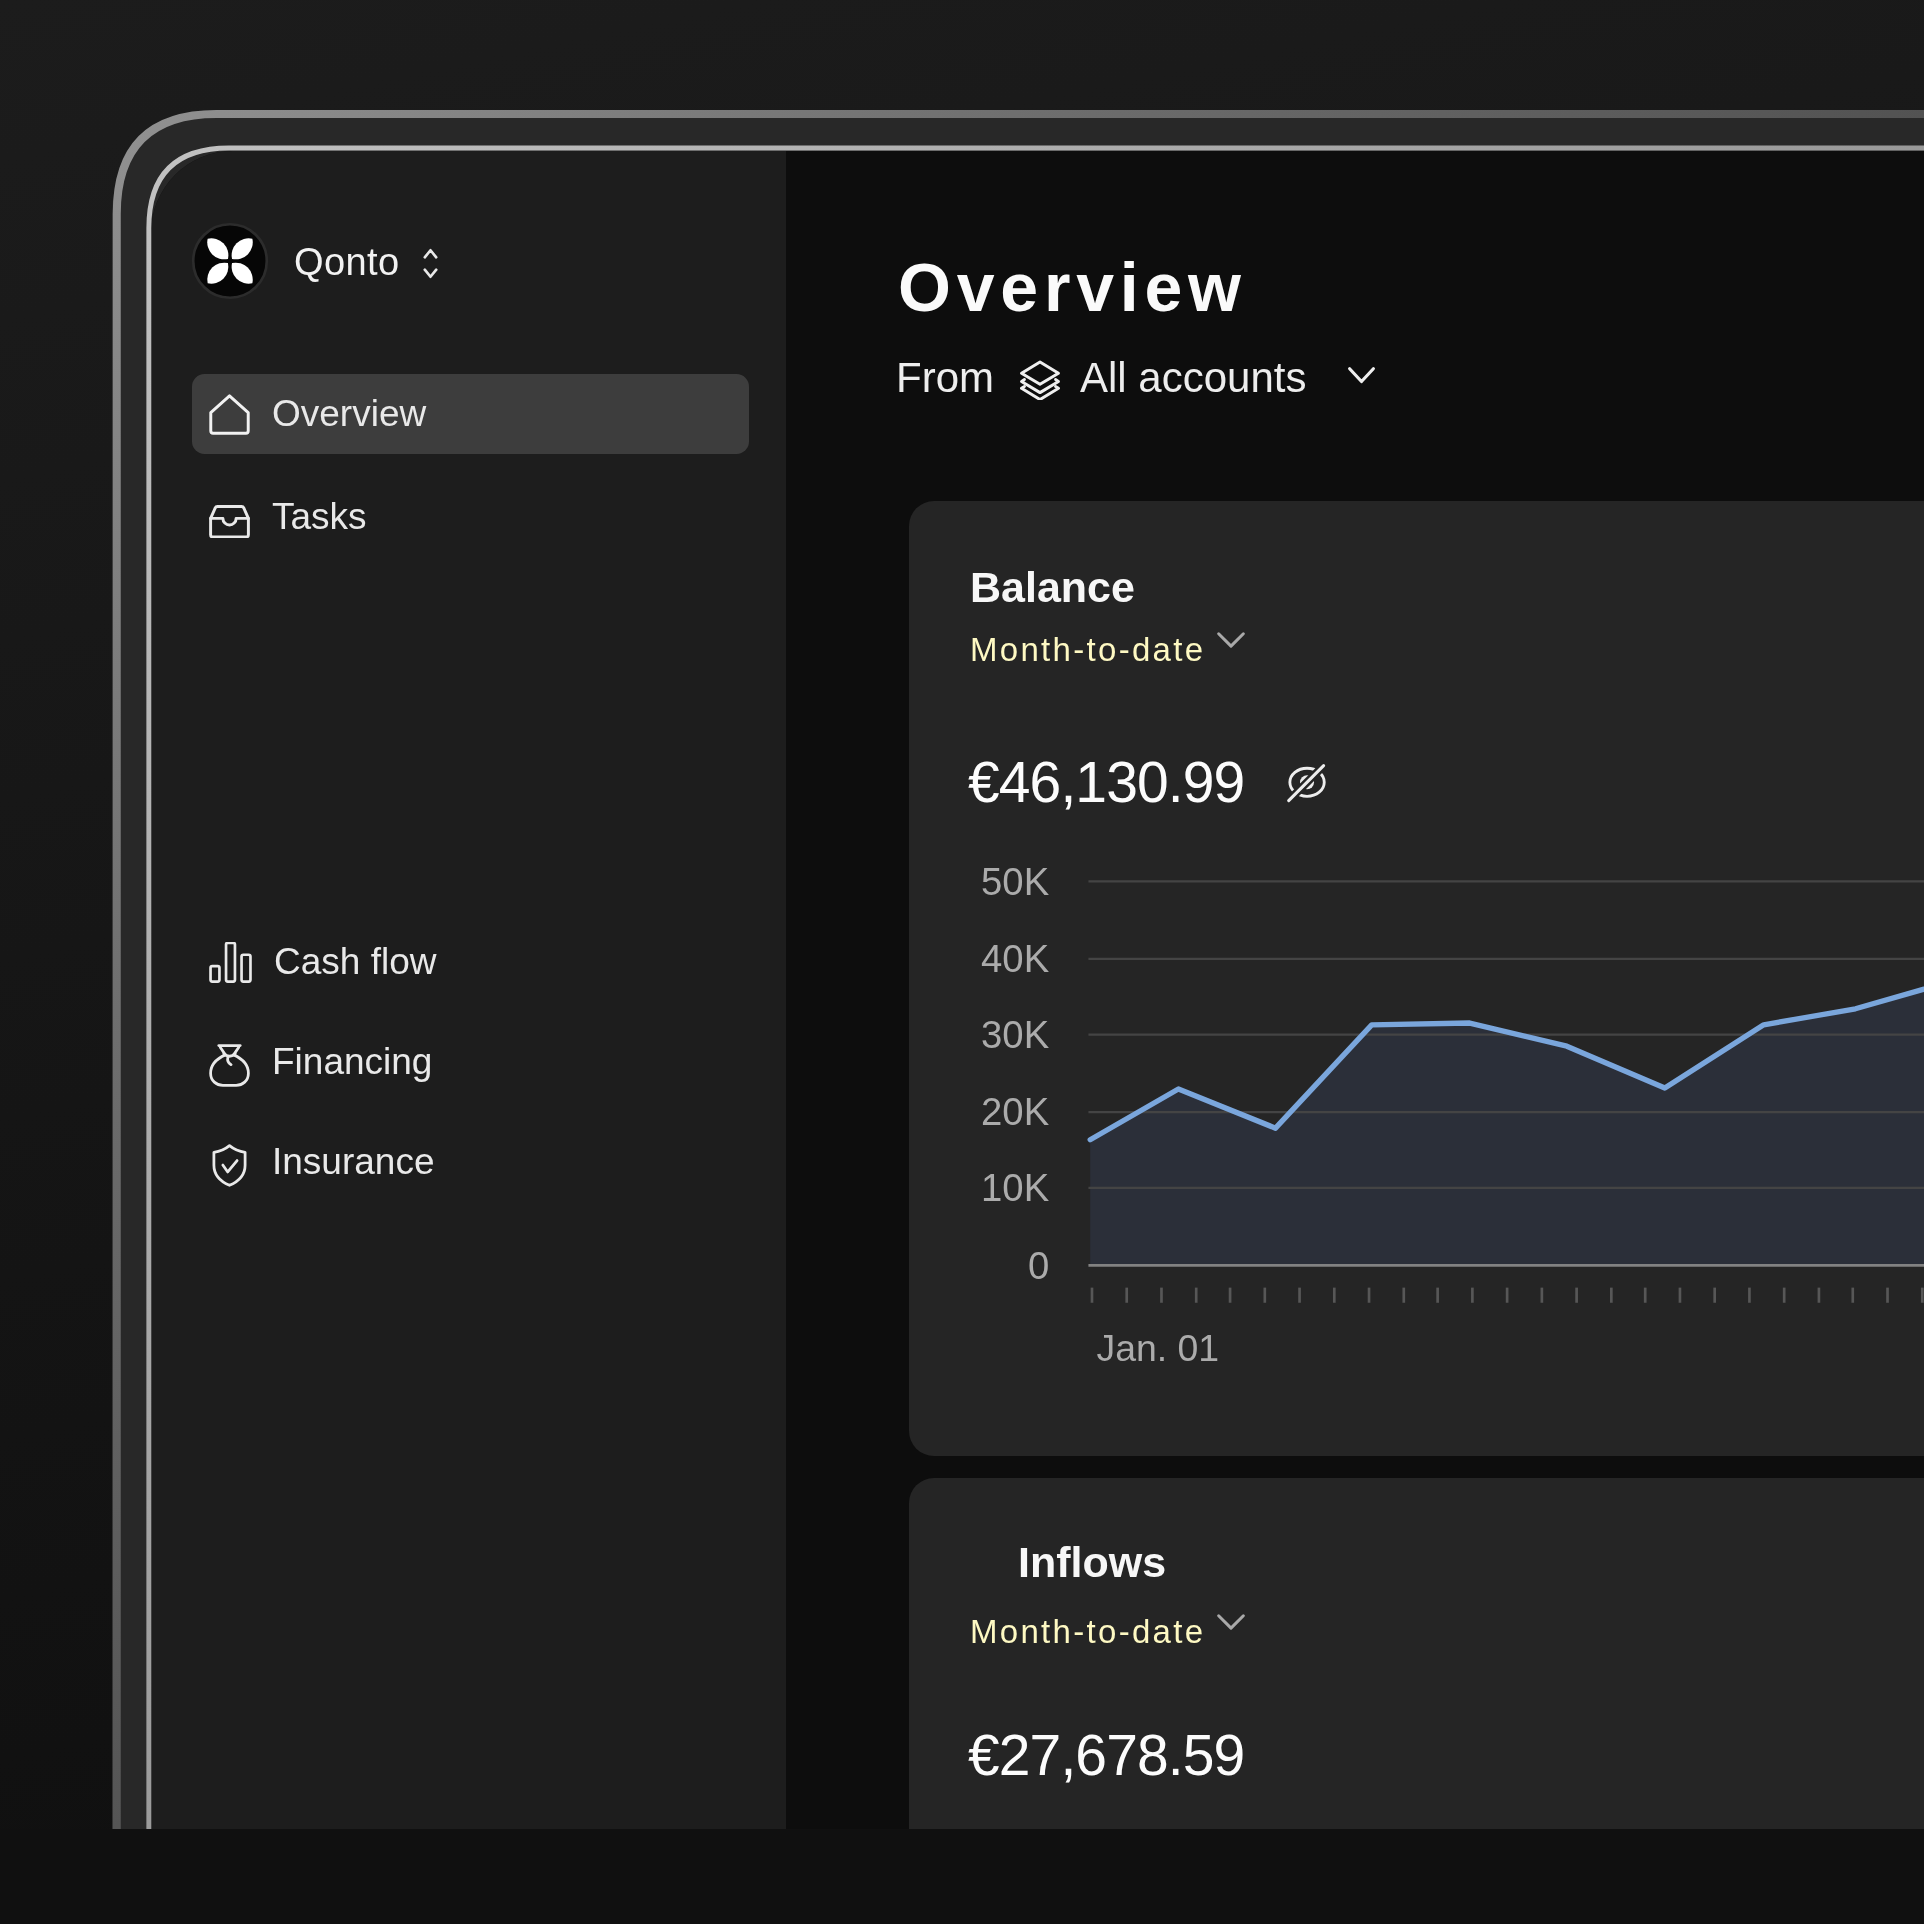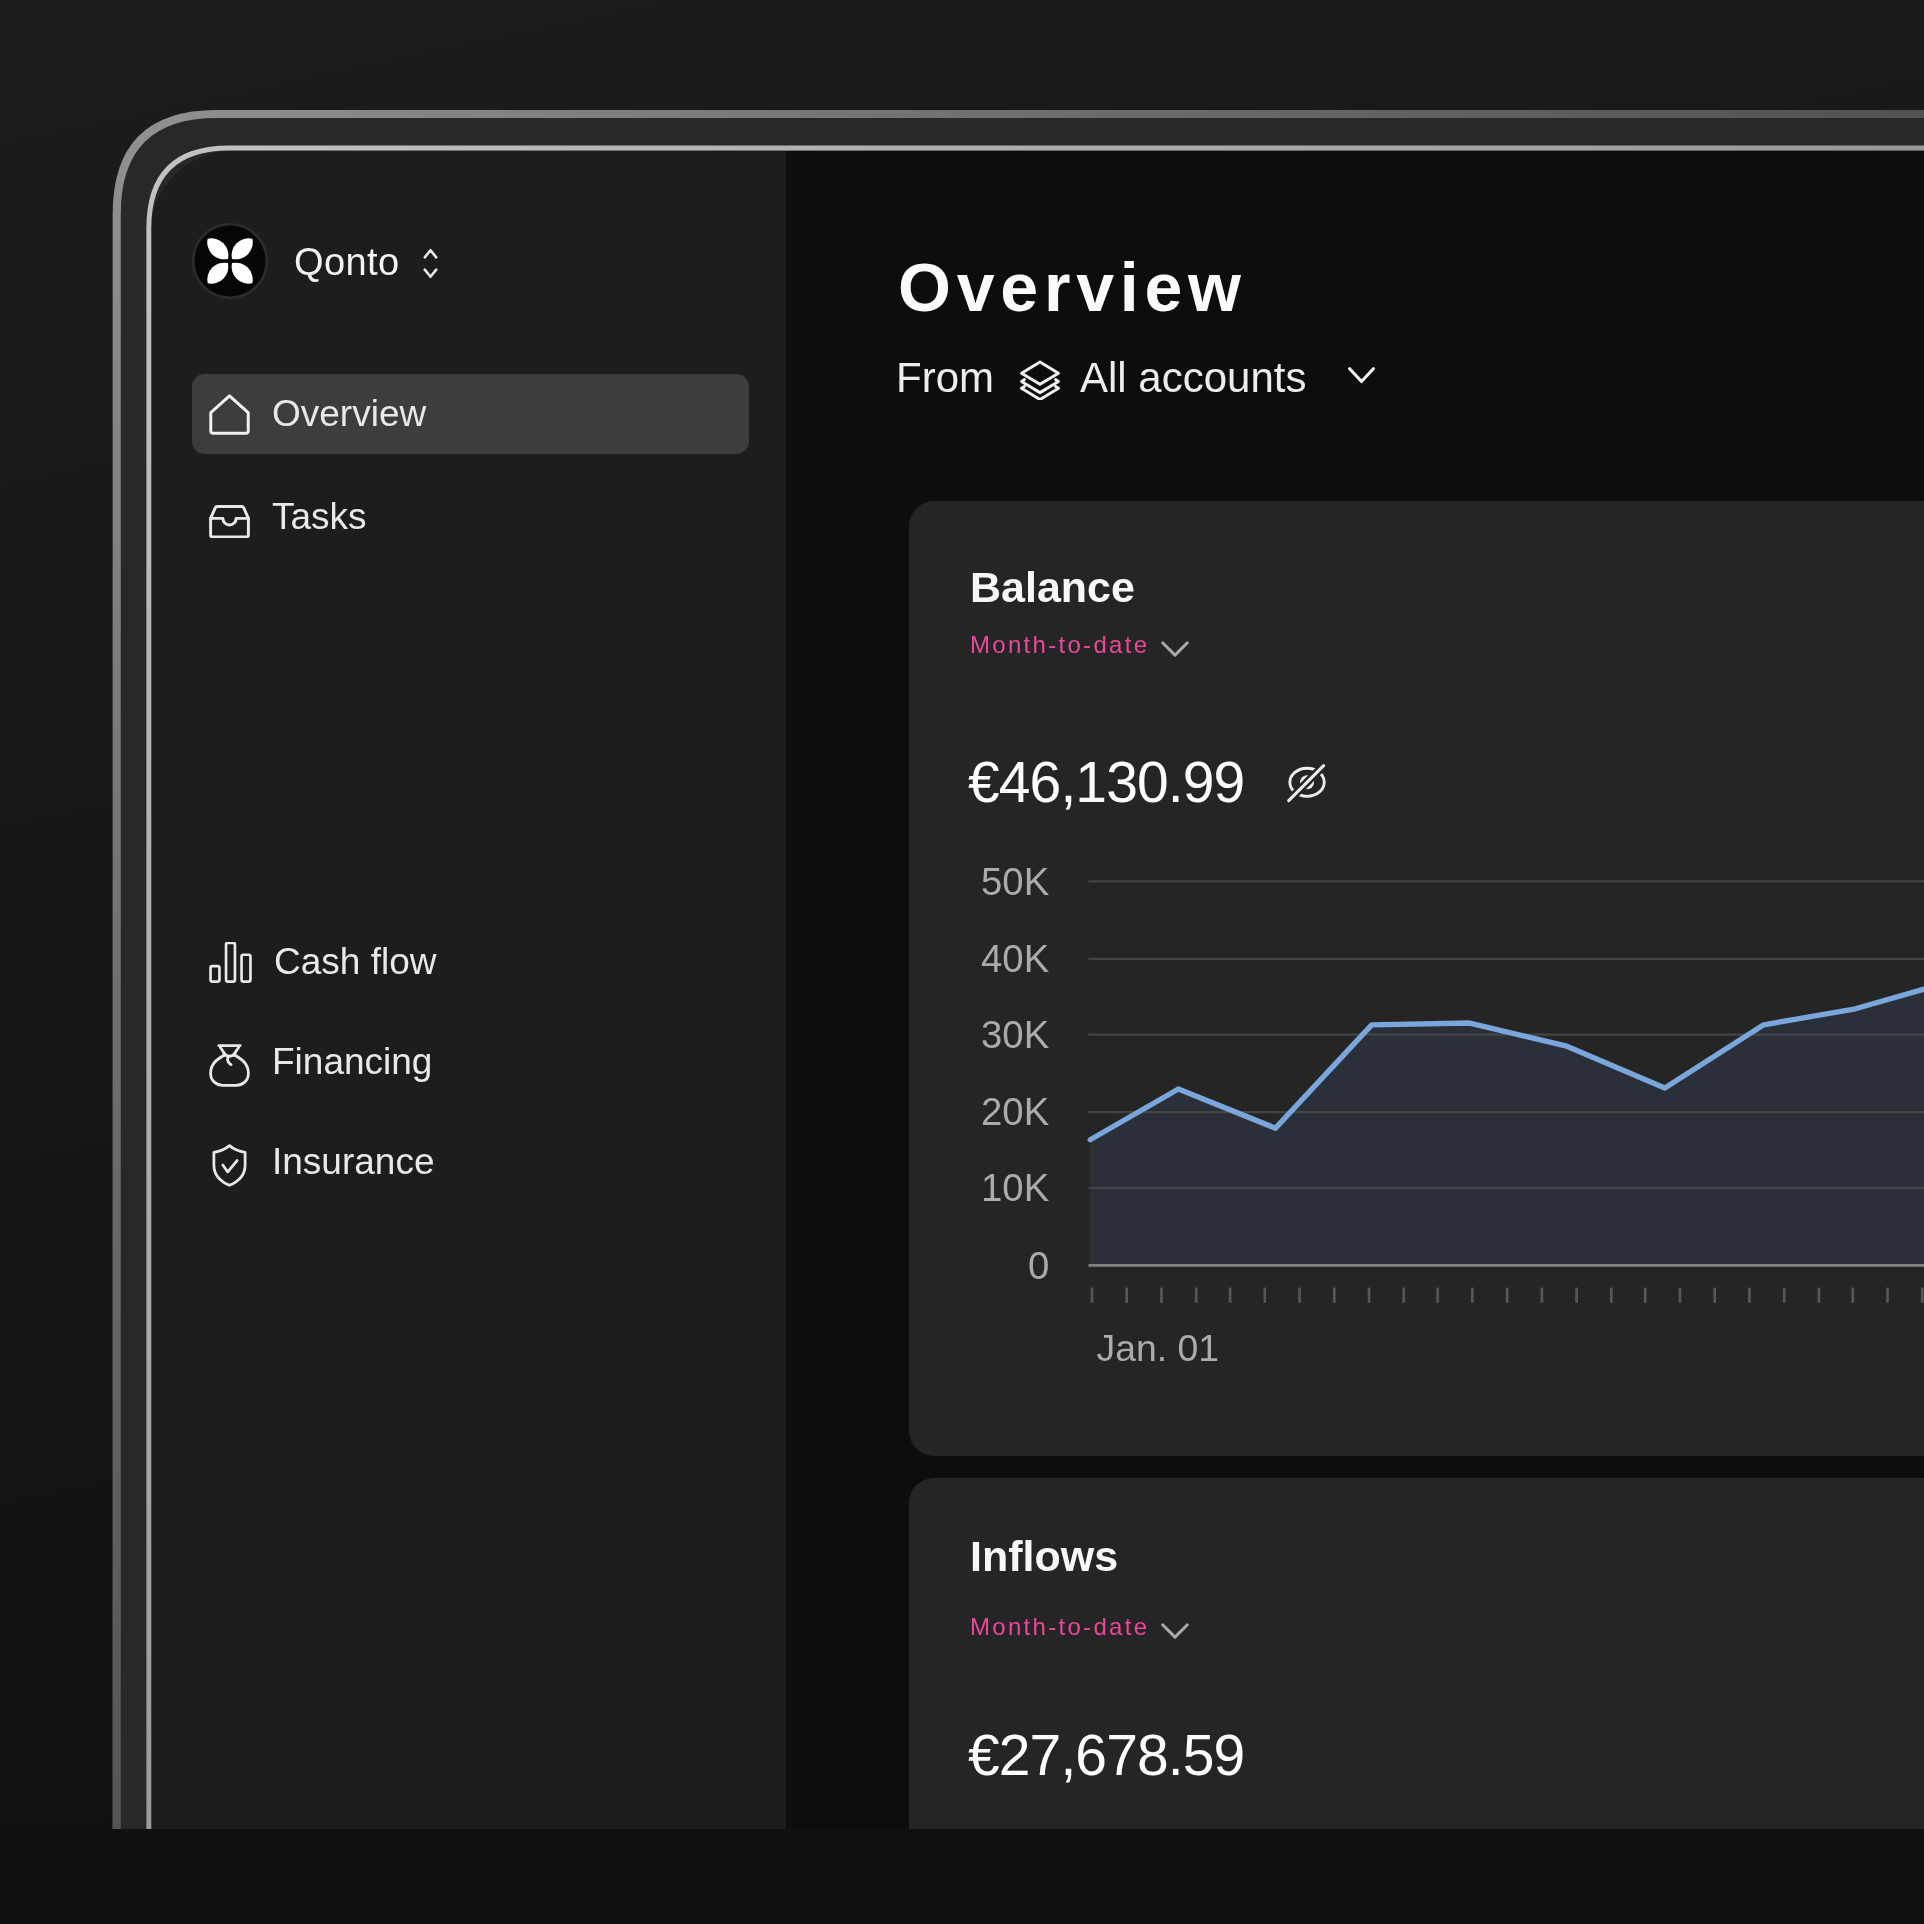--- a/index.html
+++ b/index.html
@@ -21,22 +21,22 @@
   .item{position:absolute;left:41px;width:557px;height:80px;border-radius:12.5px;
     display:flex;align-items:center;padding-left:17px;color:#e9e9e9;font-size:37px;}
   .item.sel{background:#3d3d3d;}
   .item svg{flex:0 0 auto;margin-right:22px;}
   .title{position:absolute;left:747px;top:102px;font-size:68px;font-weight:700;
     color:#fafafa;letter-spacing:5.8px;line-height:68px;}
   .fromrow{position:absolute;left:745px;top:199px;height:55px;
     color:#ededed;font-size:42px;white-space:nowrap;}
   .card{position:absolute;left:758px;width:1337px;border-radius:25px;background:#252525;}
   .card h2{margin:0;position:absolute;left:61px;font-size:43px;font-weight:700;color:#f7f7f7;}
-  .mtd{position:absolute;left:61px;display:flex;align-items:flex-end;
-    font-size:24px;color:#ec4899;letter-spacing:2.3px;}
+  .mtd{position:absolute;left:61px;display:flex;align-items:flex-start;
+    font-size:33px;color:#fef9c3;letter-spacing:2.3px;}
   .mtd svg{margin-left:10.7px;}
   .amt{position:absolute;left:59px;font-size:57px;font-weight:400;color:#fcfcfc;letter-spacing:-0.9px;}
   .eyeoff{position:absolute;}
 </style>
 </head>
 <body>
 <div class="stage">
   <div class="band"></div>
   <div class="win">
     <div class="side">
@@ -173,21 +173,21 @@
             <line x1="1331" y1="883" x2="1331" y2="900"></line>
             <line x1="1370" y1="883" x2="1370" y2="900"></line>
             <line x1="1409" y1="883" x2="1409" y2="900"></line>
             <line x1="1448" y1="883" x2="1448" y2="900"></line>
             <line x1="1487" y1="883" x2="1487" y2="900"></line>
         </g>
         <text x="210" y="965" fill="#ababab" font-size="42" font-family="Liberation Sans, sans-serif">Jan. 01</text>
       </svg>
     </div>
     <div class="card" id="incard" style="top:1327px;height:624px;">
-      <h2 style="top:54px;">Inflows</h2>
+      <h2 style="top:60px;margin-left:48px;">Inflows</h2>
       <div class="mtd" style="top:135px;">Month-to-date
         <svg width="30" height="18.7" viewBox="0 0 34 21" fill="none" stroke="#a9a9a9" stroke-width="3.4" stroke-linecap="round" stroke-linejoin="round">
             <path d="M3 3 L17 17 L31 3"></path>
           </svg>
       </div>
       <div class="amt" style="top:244px;">€27,678.59</div>
       <svg style="position:absolute;left:0;top:0;" width="1337" height="624" viewBox="0 0 1500 700">
         <line x1="201" y1="428" x2="1500" y2="428" stroke="#5a5a5a" stroke-width="3"></line>
         <text x="157" y="443" fill="#ababab" font-size="43" text-anchor="end" font-family="Liberation Sans, sans-serif">50K</text>
         <path d="M784 545 L796 473 L810 545" fill="none" stroke="#2fae57" stroke-width="7" stroke-linejoin="round"></path>

